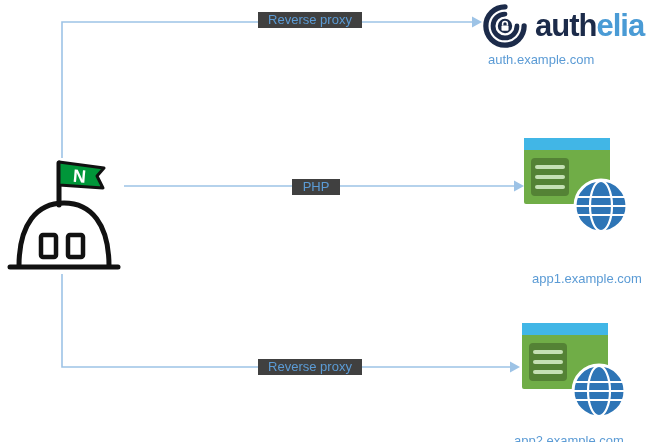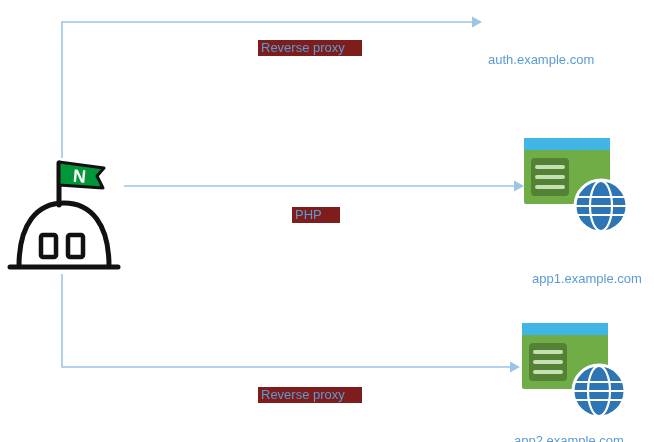--- a/index.html
+++ b/index.html
@@ -17,21 +17,21 @@
     --c-ink:#111111;
   }
   *{margin:0;padding:0;box-sizing:border-box;}
   html,body{background:#ffffff;font-family:"Liberation Sans", sans-serif;}
   .canvas{
     position:relative;width:654px;height:442px;background:#ffffff;overflow:hidden;
   }
   .layer{position:absolute;left:0;top:0;width:654px;height:442px;}
   .conn-label{
     position:absolute;font-size:13px;color:var(--c-label);
-    background:#7f1d1d;line-height:16px;padding:0 3px;margin-top:28px;
+    background:#404040;text-align:center;line-height:16px;padding:0 3px;
   }
   .domain-label{
     position:absolute;font-size:13px;color:var(--c-domain);text-align:left;line-height:16px;
   }
   .node{position:absolute;}
   .authelia-block{
     position:absolute;left:483px;top:4px;display:flex;align-items:center;gap:8px;
   }
   .authelia-wordmark{
     font-size:31px;font-weight:bold;letter-spacing:-1px;color:var(--c-auth-dark);
@@ -71,20 +71,30 @@
 
       <path d="M12 107 C12 65 30 44 57 44 C84 44 102 65 102 107" fill="none" style="stroke:var(--c-ink)" stroke-width="5" stroke-linecap="round"></path>
 
       <path d="M3 108 L111 108" fill="none" style="stroke:var(--c-ink)" stroke-width="5" stroke-linecap="round"></path>
 
       <rect x="34" y="76" width="15" height="22" rx="2" fill="none" style="stroke:var(--c-ink)" stroke-width="4.5"></rect>
       <rect x="61" y="76" width="15" height="22" rx="2" fill="none" style="stroke:var(--c-ink)" stroke-width="4.5"></rect>
     </svg>
   </div>
 
+  <div class="authelia-block">
+    <svg width="44" height="44" viewBox="0 0 46 46">
+      <path d="M23 3 A20 20 0 1 0 43 23" fill="none" style="stroke:var(--c-auth-dark)" stroke-width="5.5" stroke-linecap="round"></path>
+      <path d="M23 10.5 A12.5 12.5 0 1 0 35.5 23" fill="none" style="stroke:var(--c-auth-dark)" stroke-width="5" stroke-linecap="round"></path>
+      <circle cx="23" cy="23" r="7.5" style="fill:var(--c-auth-dark)"></circle>
+      <path d="M20.5 22.6 v-1.9 a2.5 2.5 0 0 1 5 0 v1.9" fill="none" stroke="#ffffff" stroke-width="1.6"></path>
+      <rect x="19.3" y="22.4" width="7.4" height="5.6" rx="1.2" fill="#ffffff"></rect>
+    </svg>
+    <div class="authelia-wordmark"><span>auth</span><span class="lt">elia</span></div>
+  </div>
   <div class="domain-label" style="left:488px;top:52px;width:165px;">auth.example.com</div>
 
   <div class="node" style="left:524px;top:138px;">
     <svg width="104" height="96" viewBox="0 0 104 96">
       <rect x="0" y="0" width="86" height="66" rx="2" style="fill:var(--c-app-green)"></rect>
       <rect x="0" y="0" width="86" height="12" style="fill:var(--c-app-titlebar)"></rect>
       <rect x="7" y="20" width="38" height="38" rx="4" style="fill:var(--c-app-green-dark)"></rect>
       <g style="stroke:var(--c-app-line)" stroke-width="4" stroke-linecap="round">
         <path d="M13 29 H39"></path>
           <path d="M13 39 H39"></path>

